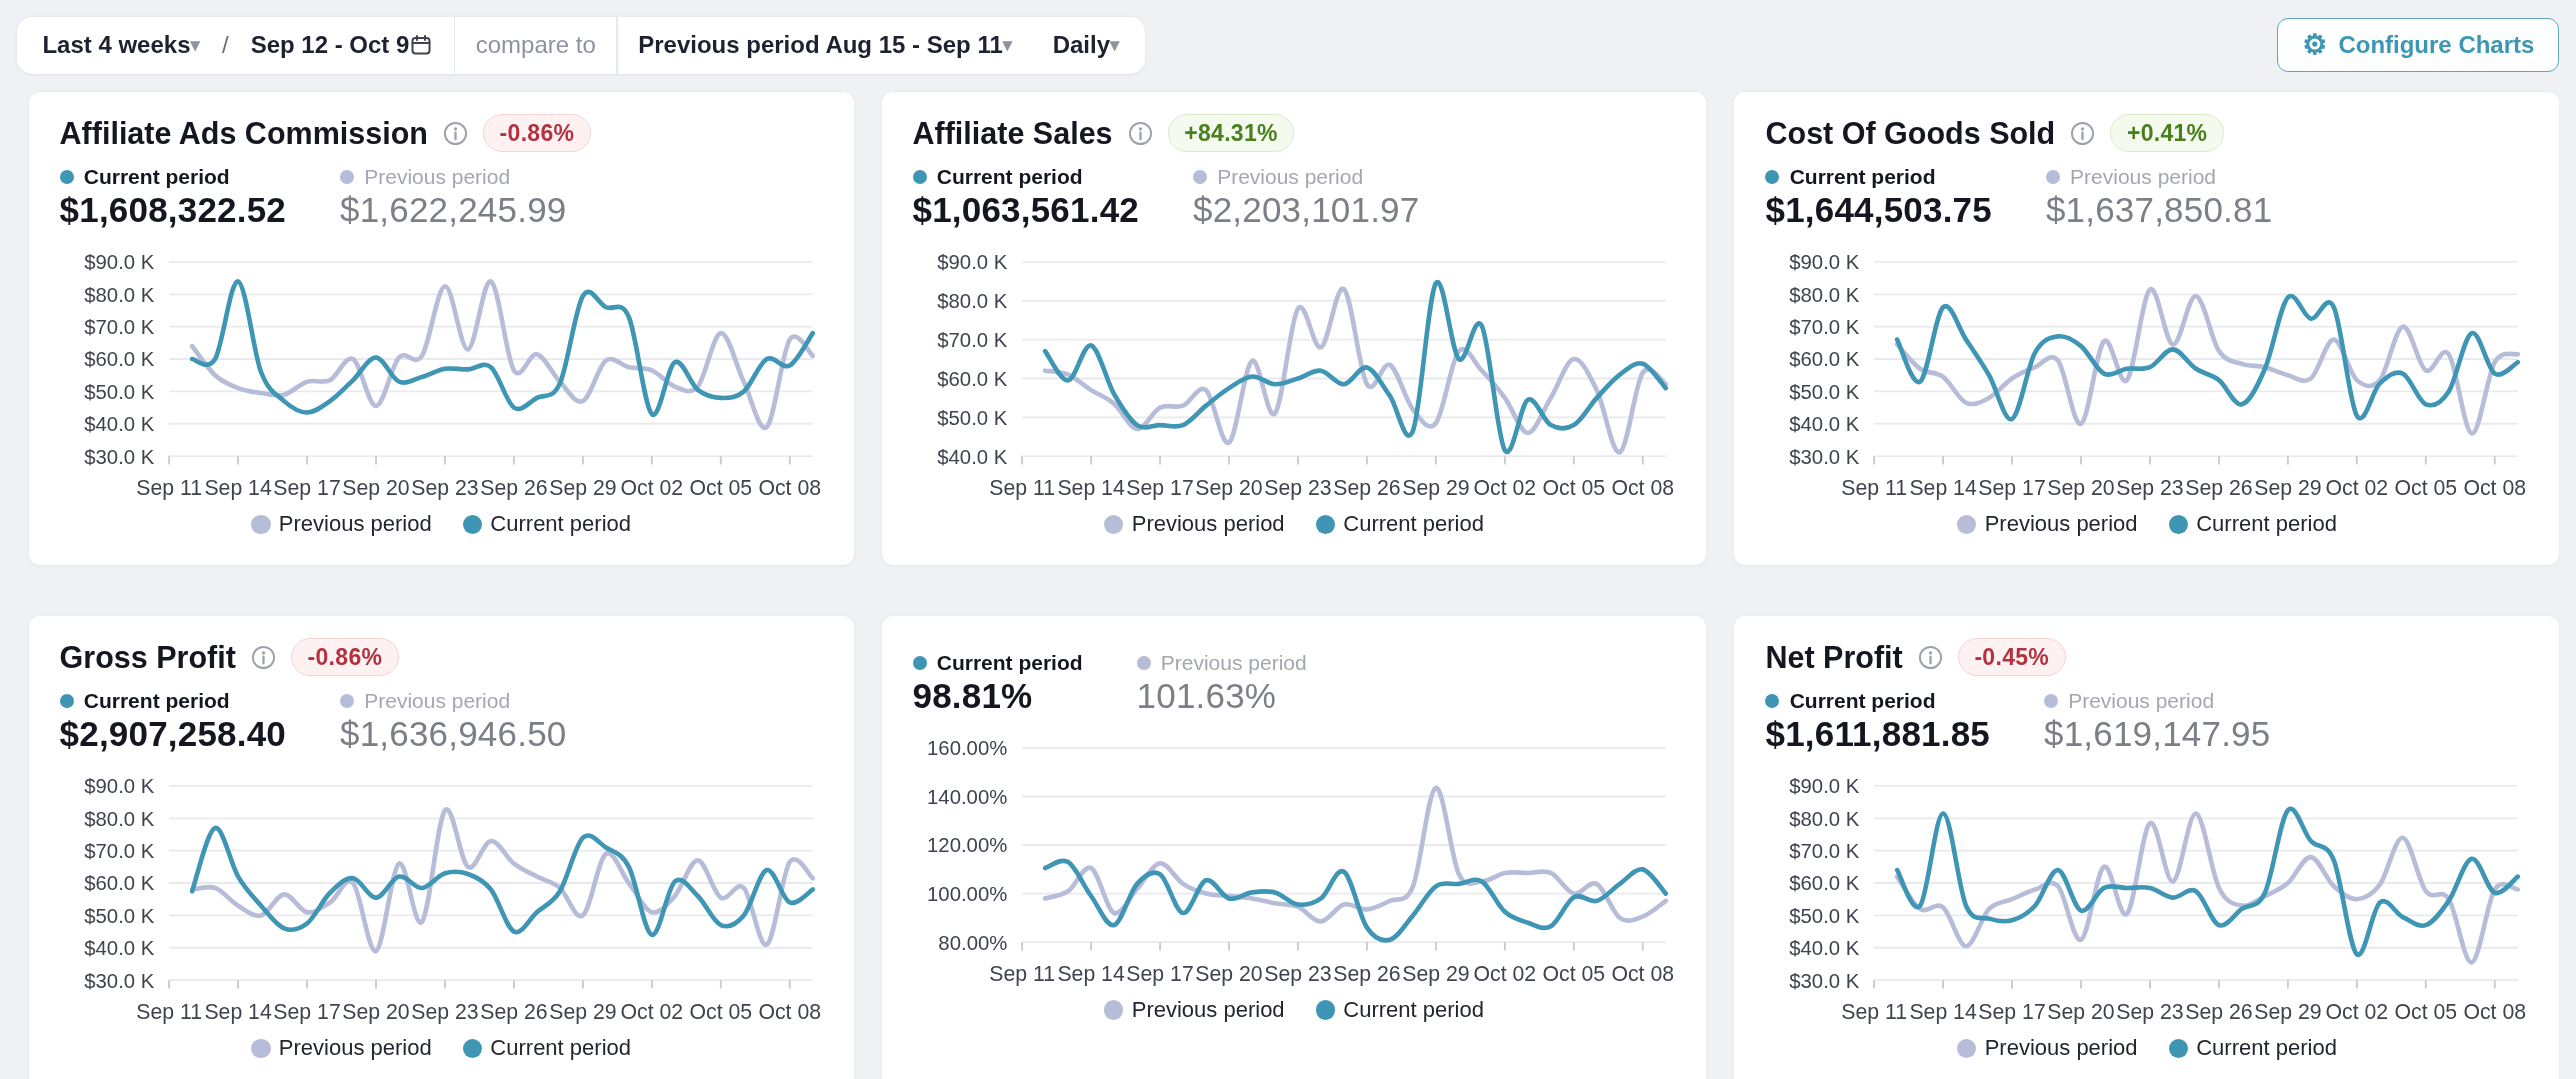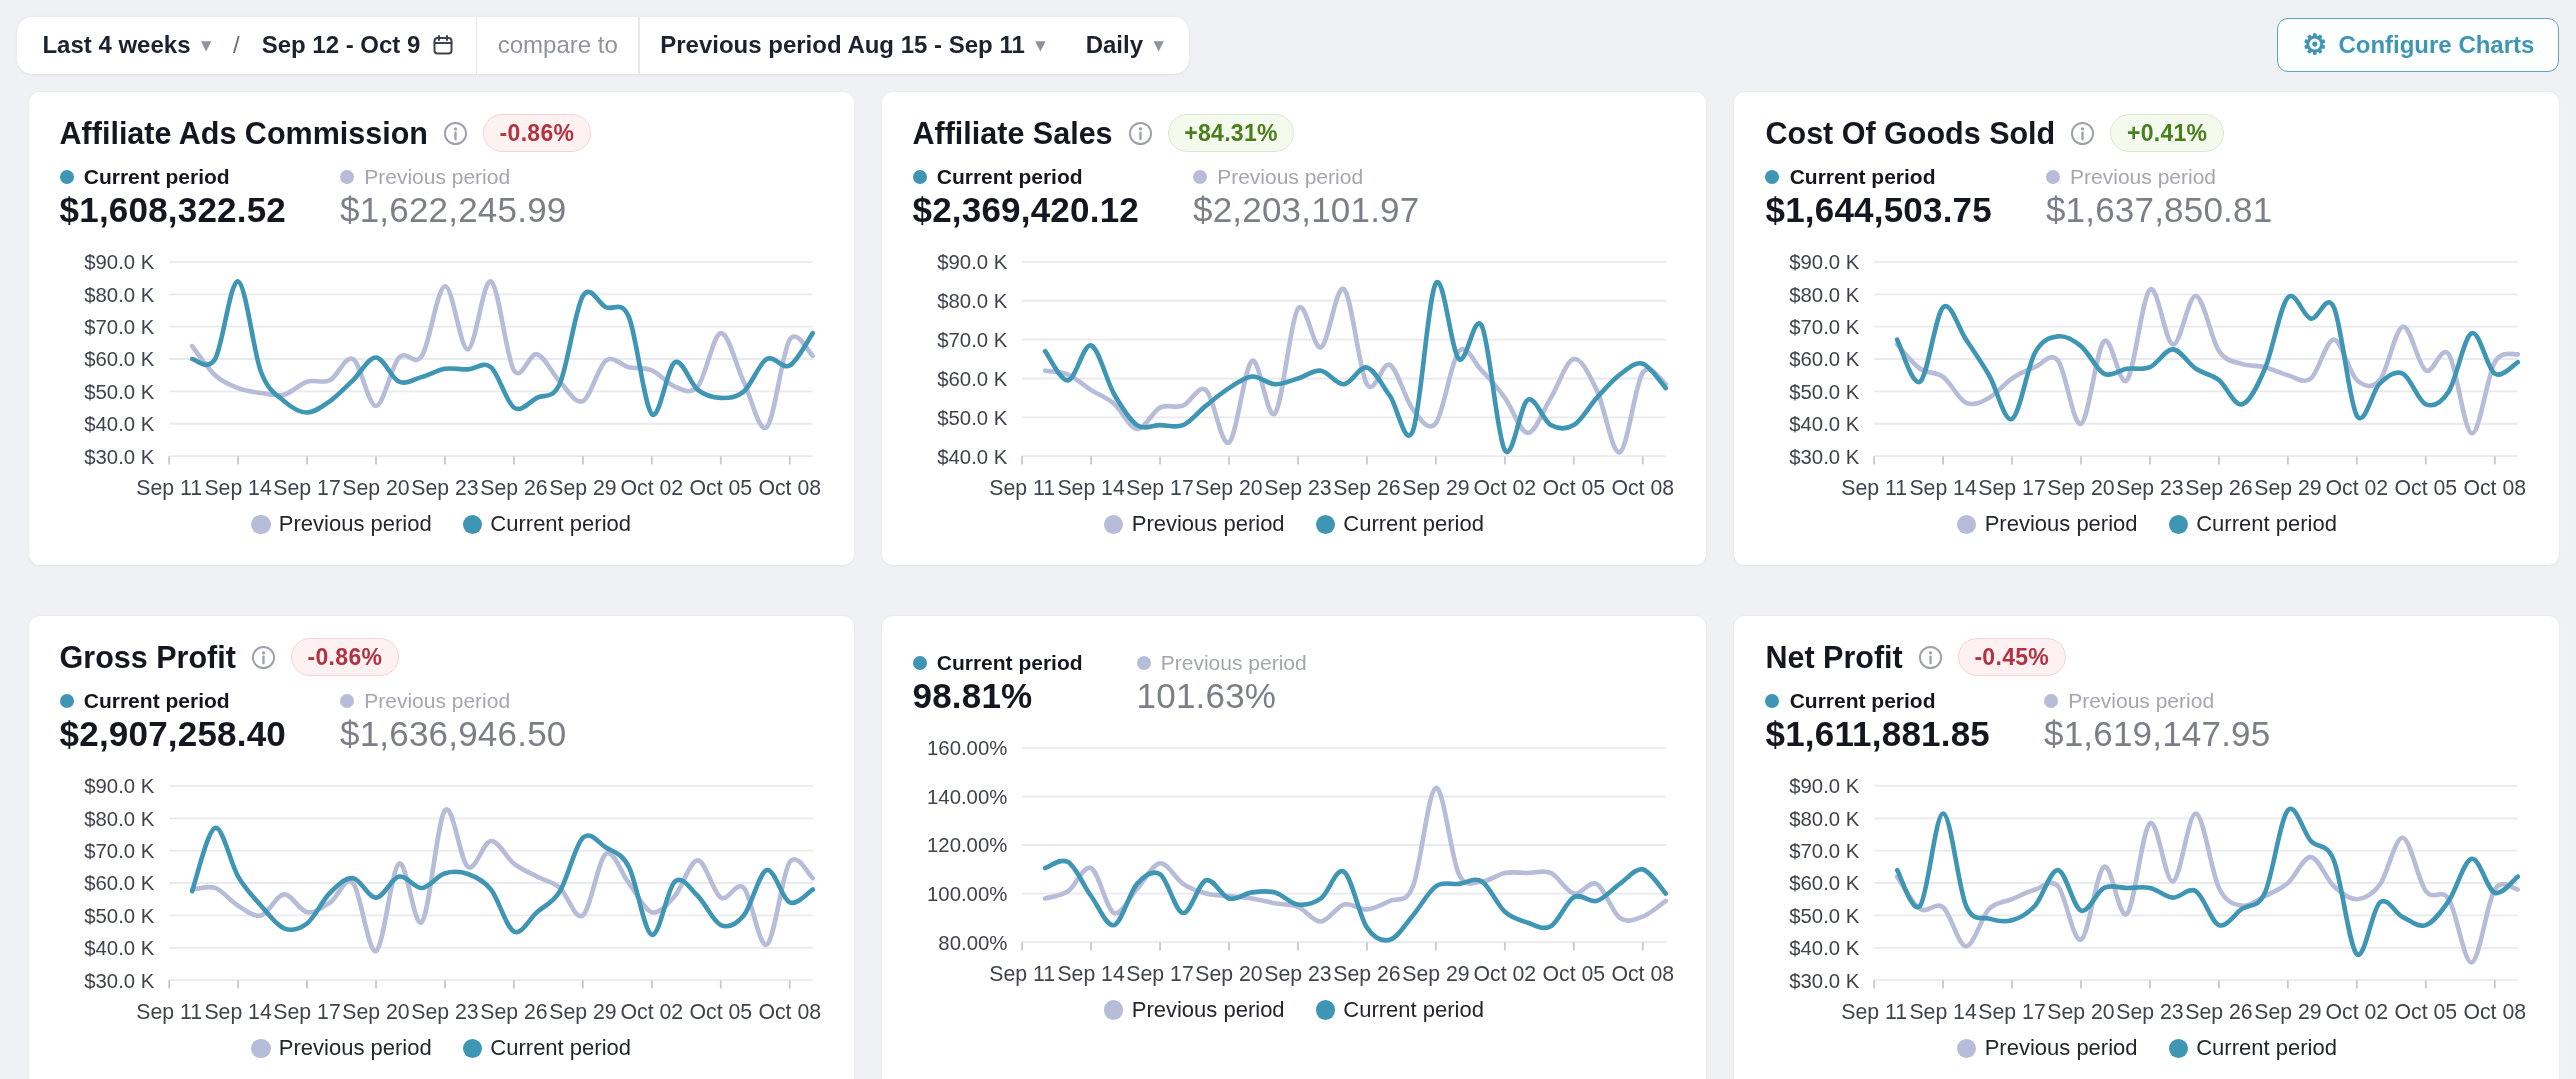--- a/index.html
+++ b/index.html
@@ -3,21 +3,21 @@
 <meta charset="utf-8">
 <style>
   html,body{margin:0;padding:0;background:#EFF1F4;font-family:"Liberation Sans",sans-serif;}
   body{width:2576px;height:1079px;overflow:hidden;color:#14171F;}
   .page{padding:16.6px 16.6px 0;box-sizing:border-box;}
 
   
   .toolbar{display:flex;justify-content:space-between;align-items:center;margin-bottom:18.5px;height:57px;}
   .toolbar-pill{background:#FFFFFF;border-radius:15px;display:flex;align-items:center;height:57px;
     box-shadow:0 0.9px 2.8px rgba(25,30,50,.08);padding:0 5.5px;}
-  .tb-item{display:flex;align-items:center;gap:11px;padding:0 20.3px;font-size:24px;font-weight:700;color:#1D2230;cursor:pointer;white-space:nowrap;text-align:right;}
+  .tb-item{display:flex;align-items:center;gap:0;padding:0 20.3px;font-size:24px;font-weight:700;color:#1D2230;cursor:pointer;white-space:nowrap;text-align:right;}
   .tb-sep{color:#6A6E78;font-weight:400;padding:0 1.8px;font-size:24px;}
   .tb-muted{color:#8F939E;font-weight:400;cursor:default;}
   .caret{color:#8F939E;font-size:18.5px;line-height:1;}
   .vdiv{width:1.8px;height:57px;background:#E7E8EC;}
   .config-btn{display:flex;align-items:center;gap:11px;height:54px;padding:0 24px;background:#FDFEFE;
     border:1.8px solid #5FA5C0;border-radius:11px;color:#3E96B4;font-size:24px;font-weight:700;cursor:pointer;}
   .gear{font-size:28px;line-height:1;}
 
   
   .grid{display:grid;grid-template-columns:repeat(3,1fr);gap:51px 28px;padding-left:12px;}
@@ -179,21 +179,21 @@
         </svg>
       </span>
       <span class="badge pos">+84.31%</span>
     </div>
     <div class="stats">
       <div>
         <div class="stat-label">
           <span class="dot cur"></span>
           <span>Current period</span>
         </div>
-        <div class="stat-value">$2,369,420.12</div>
+        <div class="stat-value">$1,063,561.42</div>
       </div>
       <div>
         <div class="stat-label prev">
           <span class="dot prev"></span>
           <span>Previous period</span>
         </div>
         <div class="stat-value prev">$2,203,101.97</div>
       </div>
     </div>
     <div class="chart">

